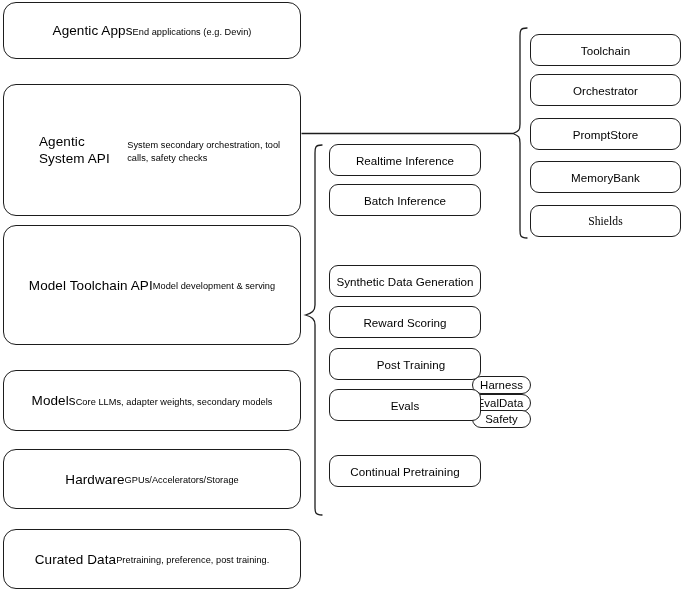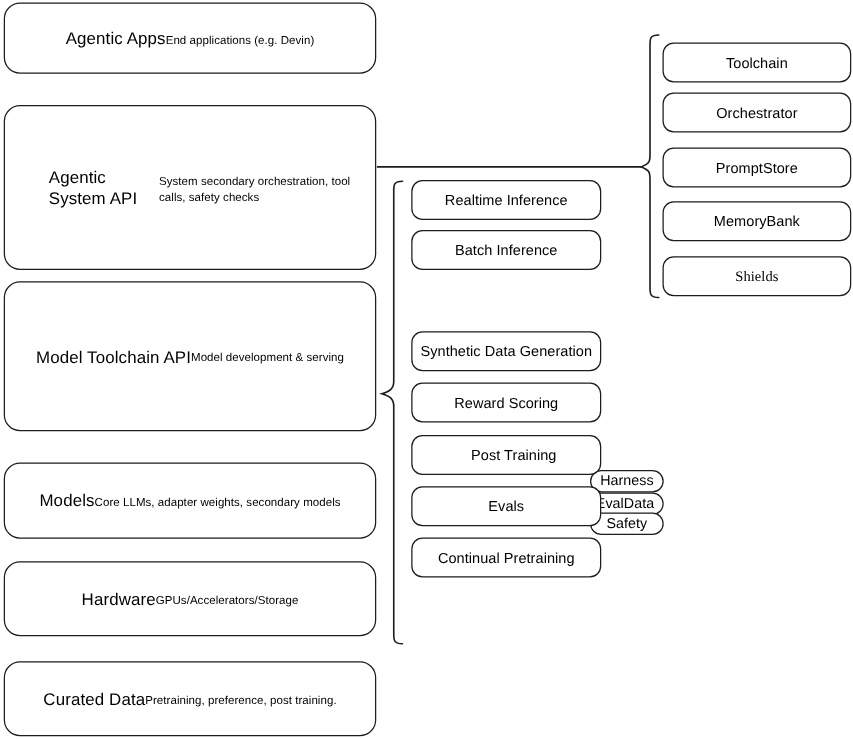--- a/index.html
+++ b/index.html
@@ -154,21 +154,21 @@
   </div>
   <div class="box mid-box" style="top:306px;">
     <span>Reward Scoring</span>
   </div>
   <div class="box mid-box" style="top:348px;padding-left:12px;">
     <span>Post Training</span>
   </div>
   <div class="box mid-box" style="top:389px;">
     <span>Evals</span>
   </div>
-  <div class="box mid-box" style="top:430px;">
+  <div class="box mid-box" style="top:455px;">
     <span>Continual Pretraining</span>
   </div>
 
   <div class="pill-wrap">
     <div class="pill" style="left:472px;top:376px;width:59px;height:18px;">
       <span>Harness</span>
     </div>
     <div class="pill" style="left:469px;top:394px;width:62px;height:18px;">
       <span>EvalData</span>
     </div>

